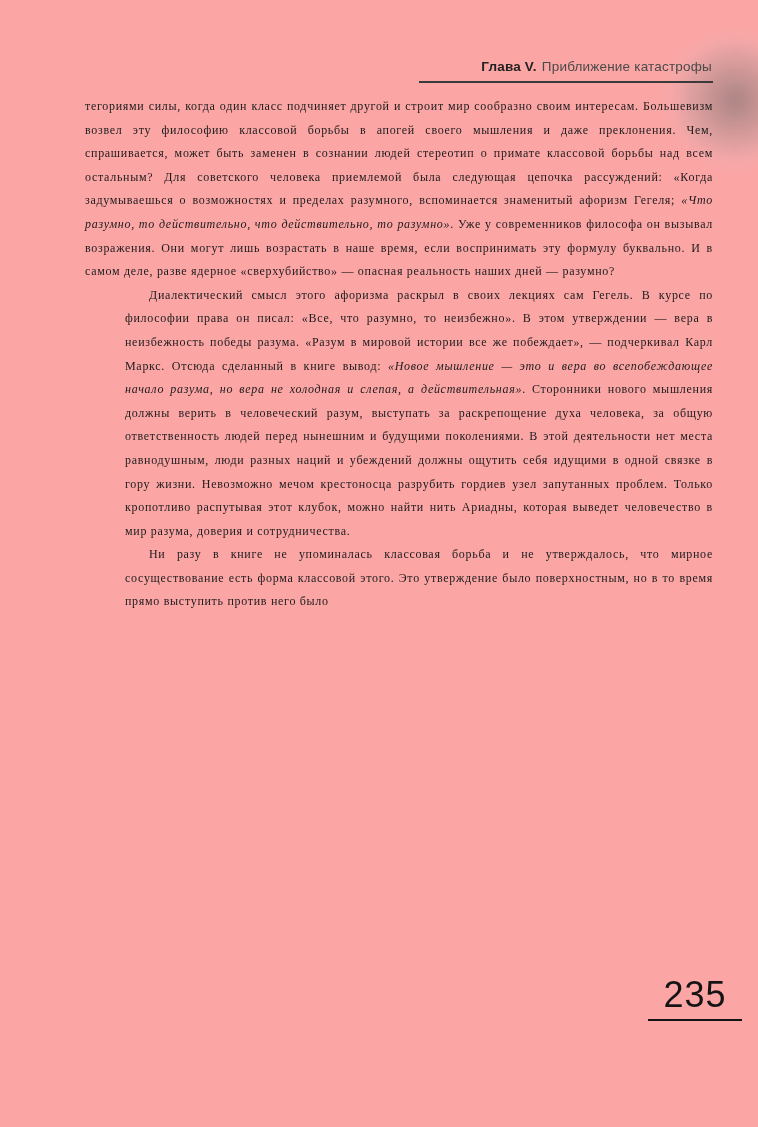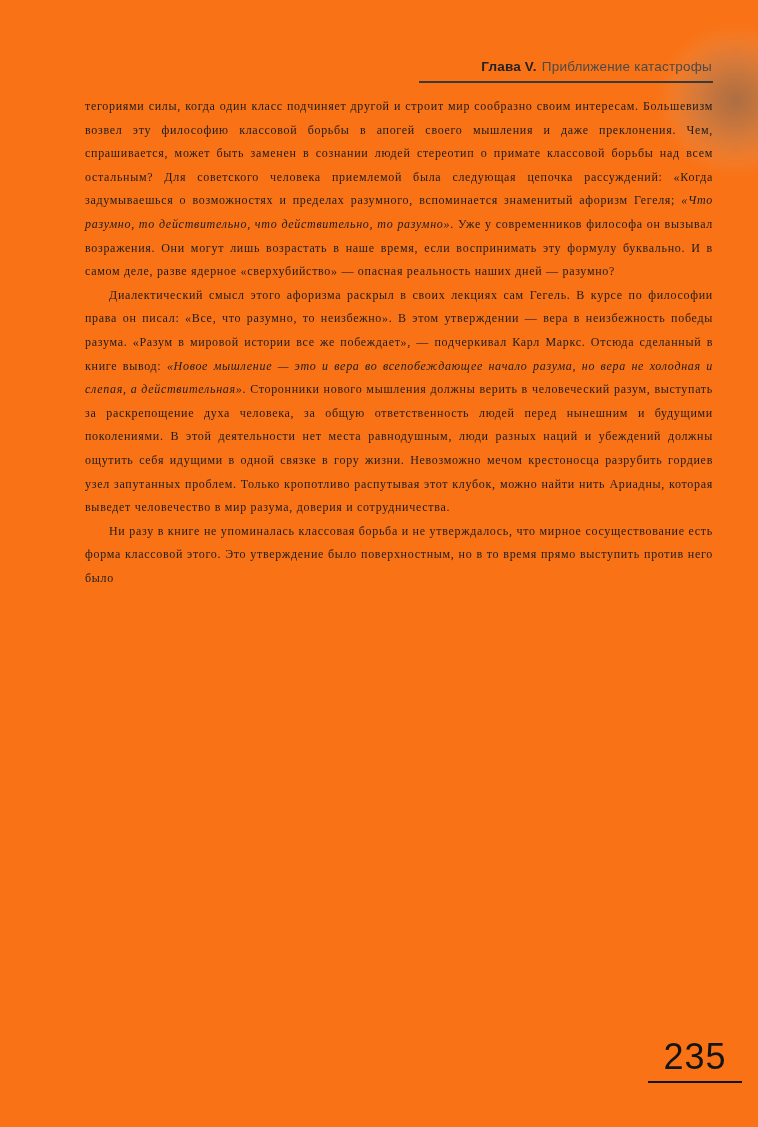--- a/index.html
+++ b/index.html
@@ -4,21 +4,21 @@
 <style>
   html, body {
     margin: 0;
     padding: 0;
     background: #e9e9e9;
   }
   .page {
     position: relative;
     width: 758px;
     height: 1127px;
-    background: #f97316;
+    background: #fca5a5;
     overflow: hidden;
     font-family: "Liberation Serif", serif;
   }
   
   .corner-shade {
     position: absolute;
     top: 28px;
     right: -10px;
     width: 130px;
     height: 160px;
@@ -68,28 +68,29 @@
     letter-spacing: 0.7px;
     text-align: justify;
     color: #1c1c1c;
   }
   .para {
     margin: 0;
     padding: 0;
   }
   .para.indent {
     text-indent: 24px;
+    margin-left: 40px;
   }
   .em {
     font-style: italic;
   }
   .page-number-block {
     position: absolute;
     left: 648px;
-    top: 1038px;
+    top: 976px;
     width: 94px;
   }
   .page-number {
     font-family: "Liberation Sans", sans-serif;
     font-size: 36px;
     line-height: 38px;
     color: #141414;
     text-align: center;
     letter-spacing: 1px;
   }

